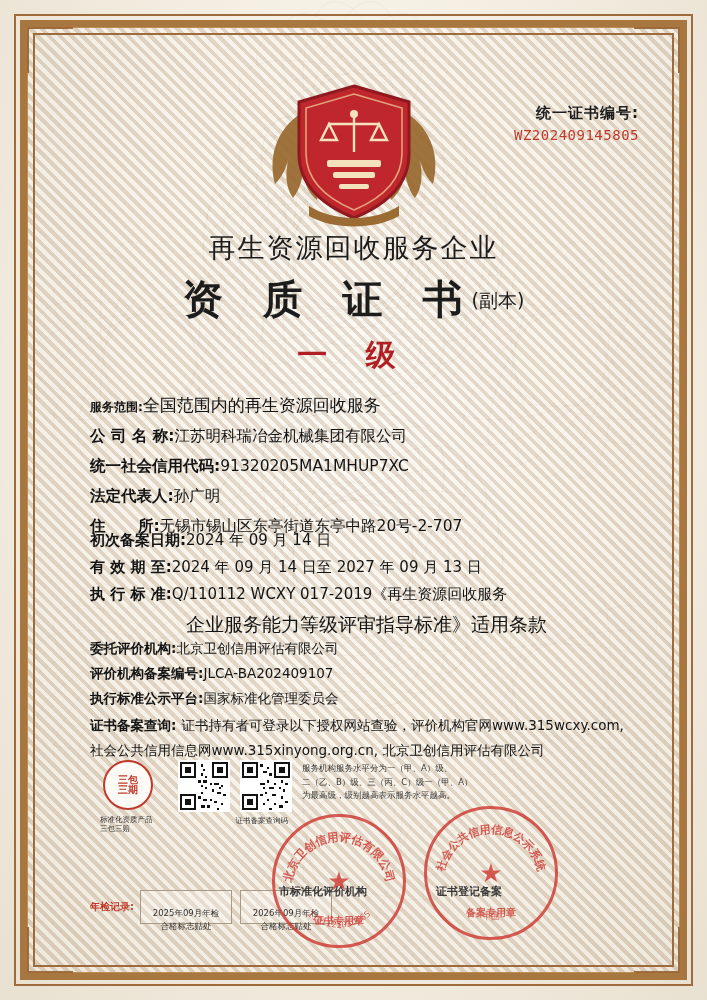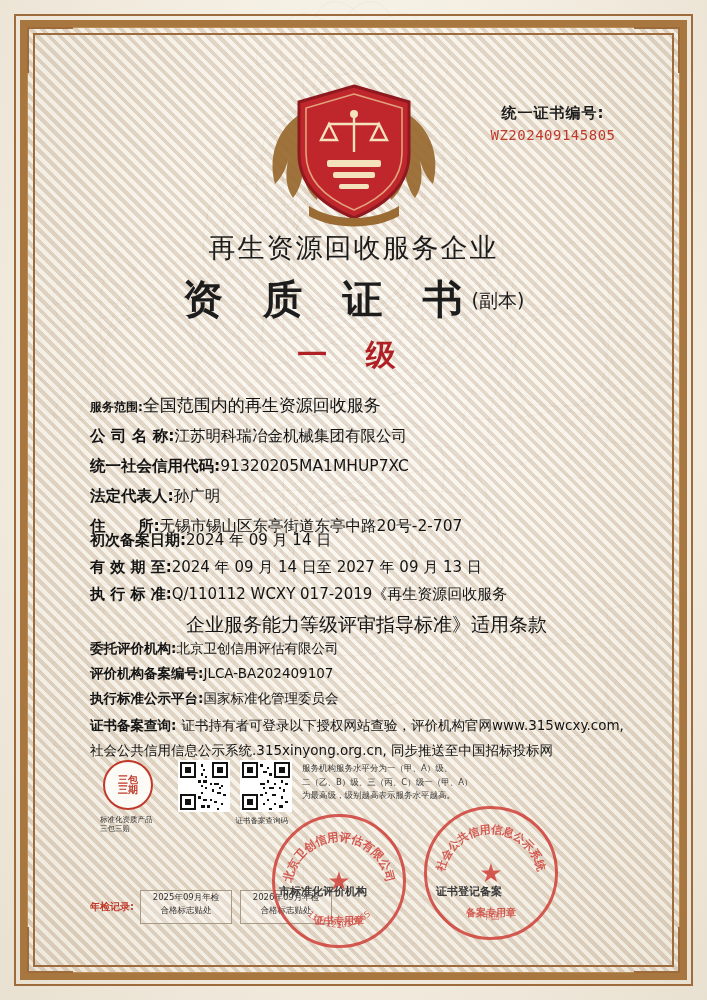--- a/index.html
+++ b/index.html
@@ -60,21 +60,21 @@
     position:absolute;left:44px;top:44px;right:44px;bottom:44px;
   }
 
   
   .emblem-wrap{
     position:absolute;left:50%;top:36px;transform:translateX(-50%);
     width:210px;height:150px;
   }
   
   .serial{
-    position:absolute;right:10px;top:60px;text-align:center;width:200px;
+    position:absolute;right:24px;top:60px;text-align:right;width:200px;
   }
   .serial-label{
     font-size:15px;color:#1d1d1d;font-weight:bold;letter-spacing:1px;
     font-family:"DejaVu Sans",sans-serif;
   }
   .serial-value{
     font-size:14px;color:#c0392b;margin-top:4px;letter-spacing:.5px;
     font-family:"DejaVu Sans Mono","Liberation Mono",monospace;
   }
 
@@ -163,21 +163,21 @@
   }
 
   .yearcheck{
     position:absolute;left:46px;top:846px;display:flex;align-items:flex-start;
   }
   .yc-label{
     color:#c0392b;font-size:10px;font-weight:bold;margin-right:6px;white-space:nowrap;padding-top:10px;
   }
   .yc-box{
     width:92px;height:34px;border:1px solid #a89b86;margin-right:8px;
-    font-size:8.5px;color:#333;text-align:center;line-height:1.5;padding-top:0;
+    font-size:8.5px;color:#333;text-align:center;line-height:1.5;padding-top:16px;
     box-sizing:border-box;background:rgba(255,255,255,.25);
   }
 
   
   .seal{
     position:absolute;border:3px solid #cf3a33;border-radius:50%;
     color:#cf3a33;text-align:center;opacity:.82;
   }
   .seal .star{
     position:absolute;left:50%;top:50%;transform:translate(-50%,-50%);
@@ -350,21 +350,21 @@
         <span class="val">JLCA-BA202409107</span>
       </div>
       <div class="row3">
         <span class="lbl">执行标准公示平台:</span>
         <span class="val">国家标准化管理委员会</span>
       </div>
       <div class="row3 wrap">
         <span class="lbl">证书备案查询:</span>
         <span class="val">证书持有者可登录以下授权网站查验，评价机构官网www.315wcxy.com,</span>
       </div>
-      <div class="cont-line">社会公共信用信息公示系统.315xinyong.org.cn, 同步推送至中国招标投标网</div>
+      <div class="cont-line">社会公共信用信息网www.315xinyong.org.cn, 北京卫创信用评估有限公司</div>
     </div>
 
     <div class="bottom">
 
       <div class="badge-3p">
         <div class="ring">
           <span>三包</span>
           <span>三期</span>
         </div>
         <div class="cap">标准化资质产品<br>三包三赔</div>

